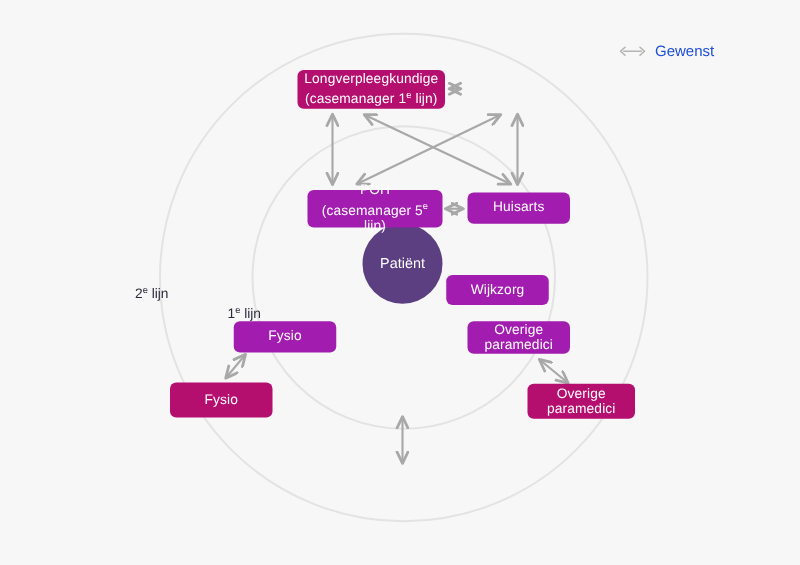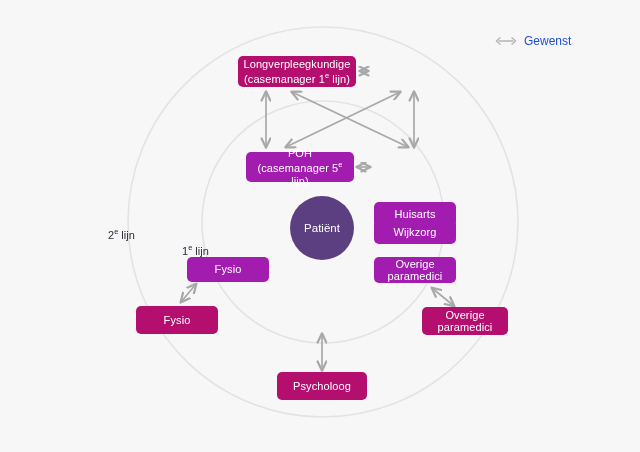--- a/index.html
+++ b/index.html
@@ -99,38 +99,38 @@
       <line x1="266" y1="92" x2="266" y2="147"></line>
       <line x1="414" y1="92" x2="414" y2="147"></line>
       <line x1="292" y1="92" x2="408" y2="147"></line>
       <line x1="400" y1="92" x2="286" y2="147"></line>
       <line x1="196" y1="284" x2="181" y2="302"></line>
       <line x1="432" y1="288" x2="454" y2="306"></line>
       <line x1="322" y1="334" x2="322" y2="370"></line>
     </g>
   </svg>
 
-  <div class="patient-circle" style="left:290px; top:196px; width:64px; height:64px;">
+  <div class="patient-circle" style="left:290px; top:179px; width:64px; height:64px;">
     <span>Patiënt</span>
   </div>
 
   <div class="node magenta" style="left:238px; top:56px; width:118px; height:31px;">
     <span class="lbl"><span>Longverpleegkundige</span><br><span>(casemanager 1</span><span class="sup">e</span><span> lijn)</span></span>
   </div>
 
 
   <div class="node green" style="left:246px; top:152px; width:108px; height:30px;">
     <span class="lbl"><span>POH</span><br><span>(casemanager 5</span><span class="sup">e</span><span> lijn)</span></span>
   </div>
 
-  <div class="node green" style="left:374px; top:154px; width:82px; height:25px;margin-top:48px;">
+  <div class="node green" style="left:374px; top:154px; width:82px; height:25px;">
     <span class="lbl">Huisarts</span>
   </div>
 
-  <div class="node green" style="left:374px; top:220px; width:82px; height:24px;">
+  <div class="node green" style="left:357px; top:220px; width:82px; height:24px;">
     <span class="lbl">Wijkzorg</span>
   </div>
 
   <div class="node green" style="left:374px; top:257px; width:82px; height:26px;">
     <span class="lbl">Overige
 paramedici</span>
   </div>
 
   <div class="node magenta" style="left:422px; top:307px; width:86px; height:28px;">
     <span class="lbl">Overige
@@ -139,23 +139,20 @@
 
   <div class="node green" style="left:187px; top:257px; width:82px; height:25px;">
     <span class="lbl">Fysio</span>
   </div>
 
   <div class="node magenta" style="left:136px; top:306px; width:82px; height:28px;">
     <span class="lbl">Fysio</span>
   </div>
 
 
-  <div class="node magenta" style="left:277px; top:372px; width:90px; height:28px;">
-    <span class="lbl">Psycholoog</span>
-  </div>
 
   <div class="ring-label" style="left:108px; top:216px;">
     <span>2</span><span class="sup">e</span><span> lijn</span>
   </div>
   <div class="ring-label" style="left:182px; top:232px;">
     <span>1</span><span class="sup">e</span><span> lijn</span>
   </div>
 
   <div class="legend" style="left:495px; top:34px;">
     <span>

